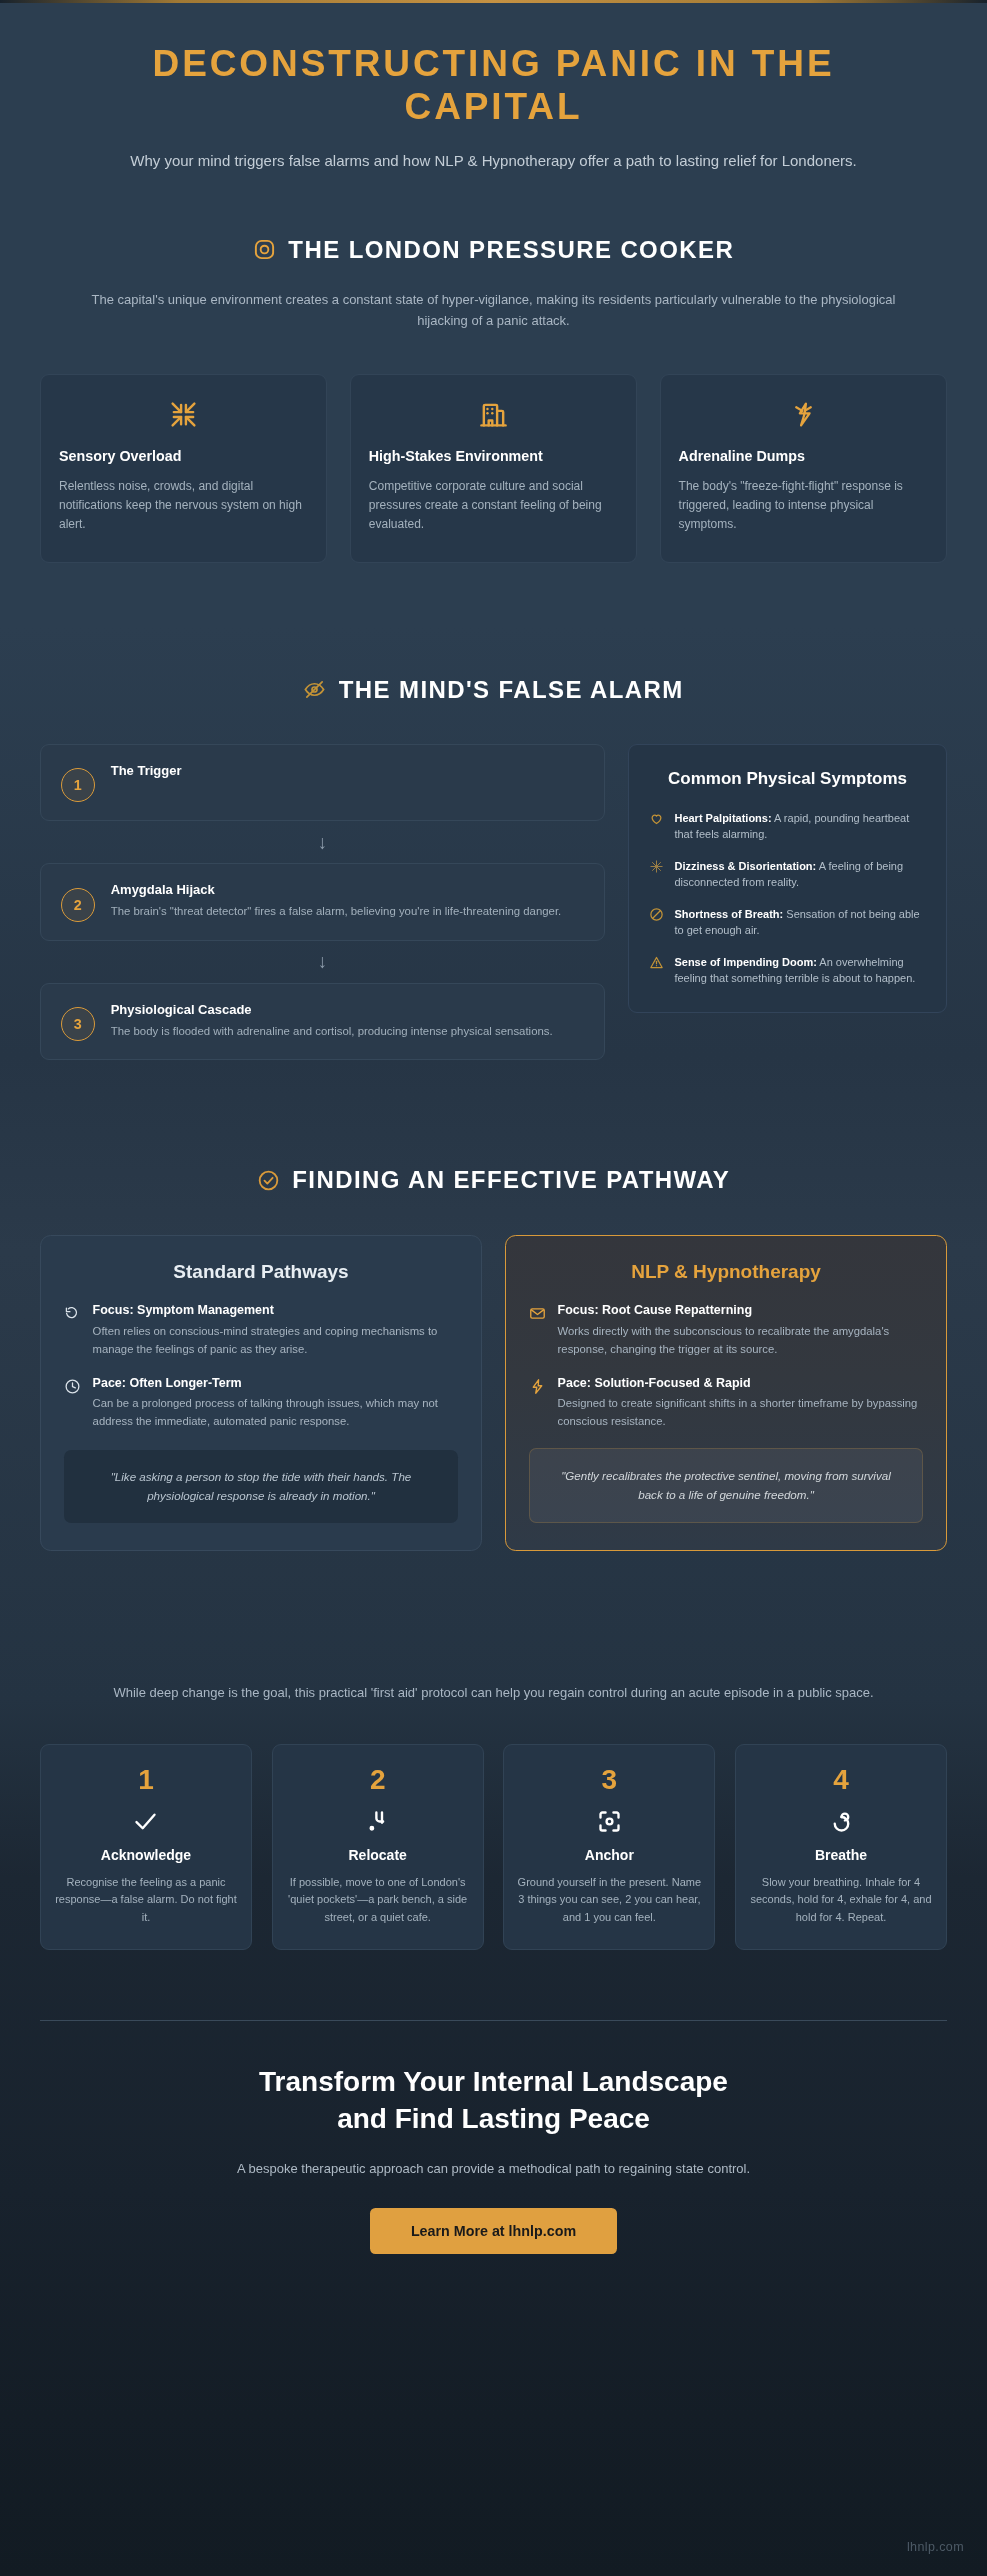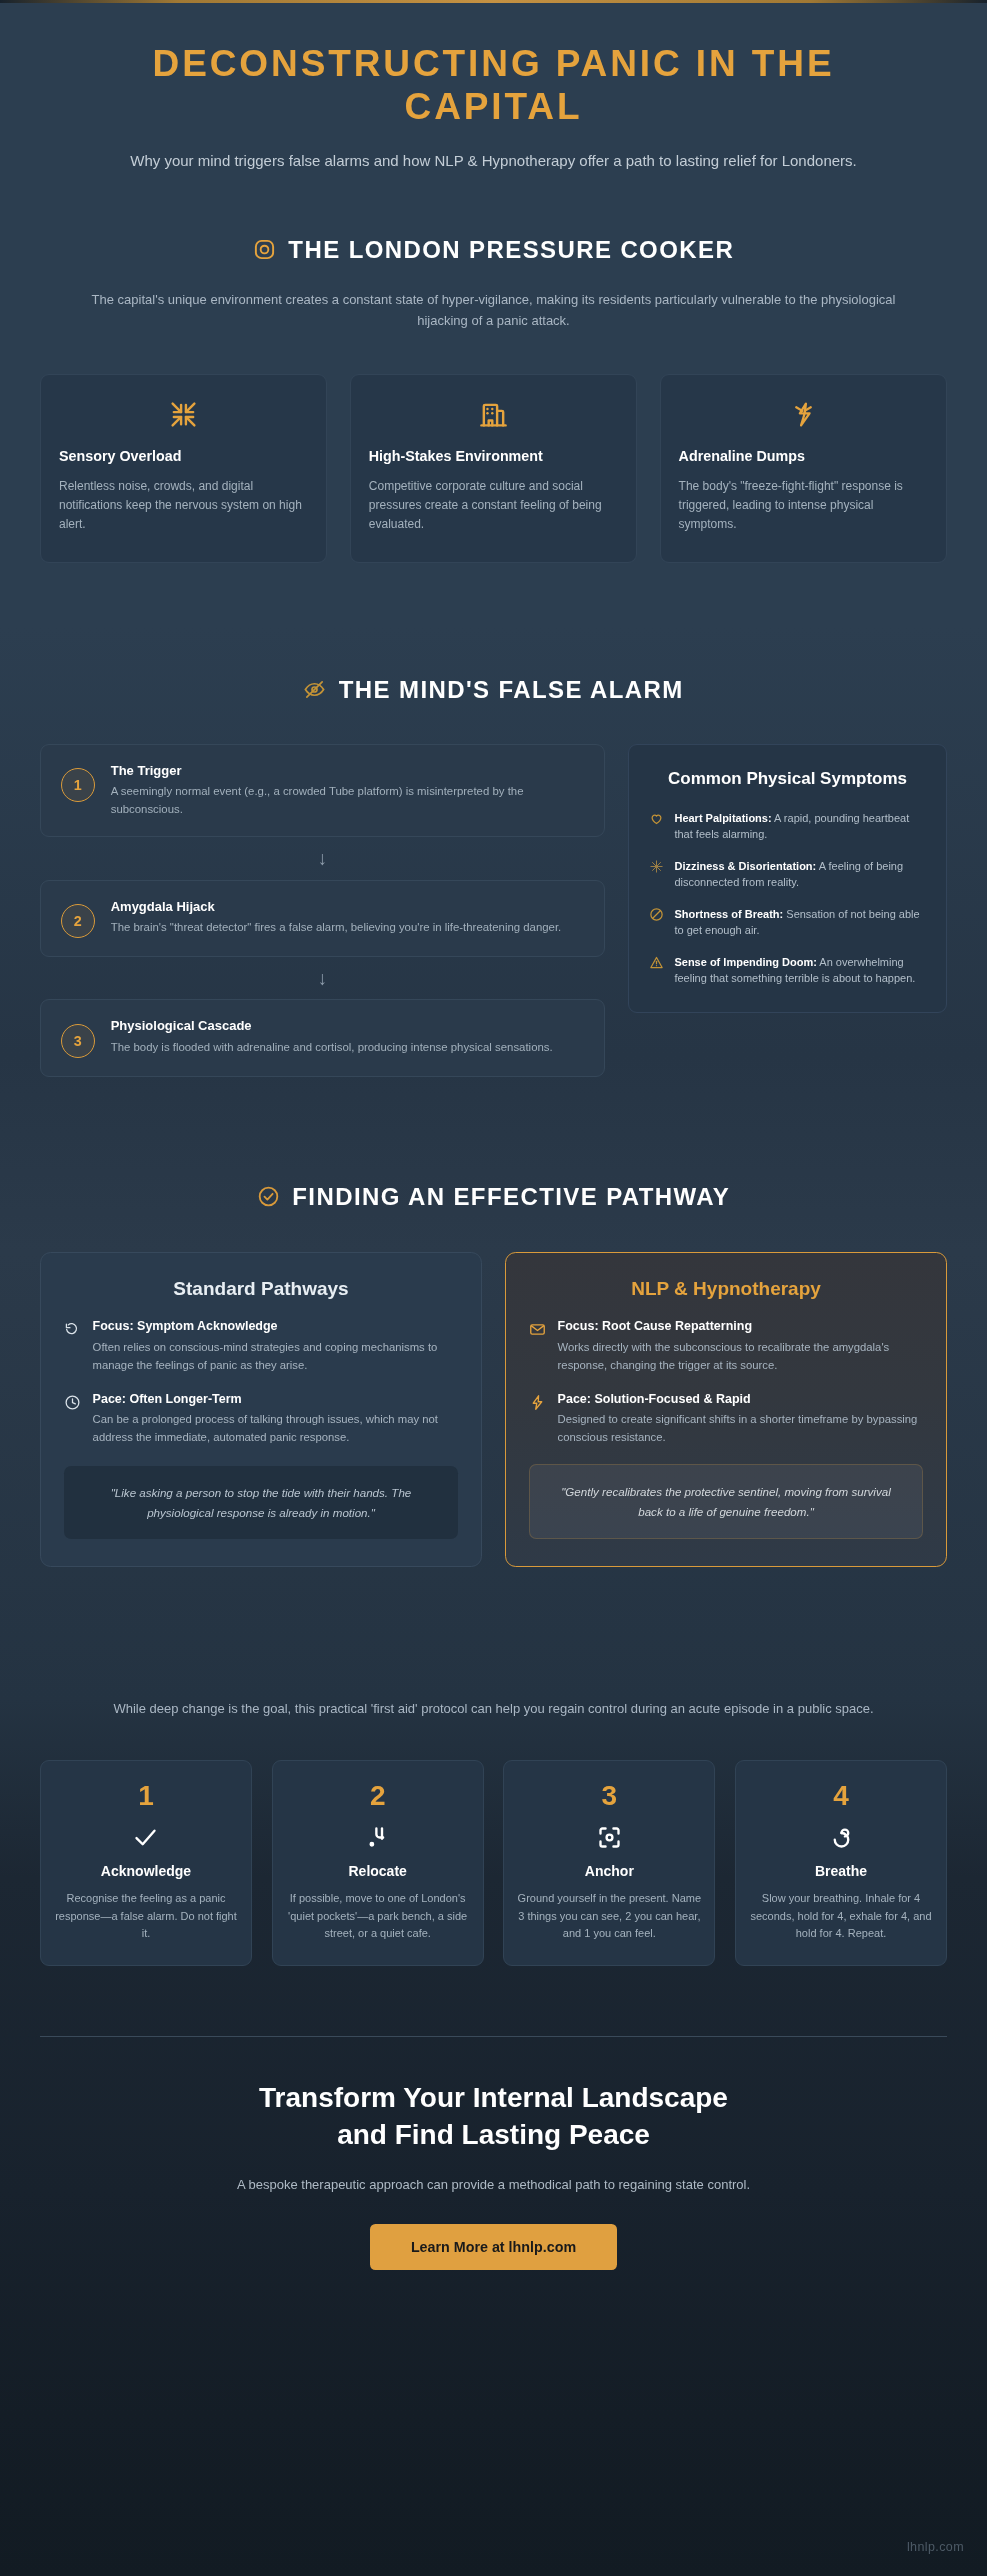--- a/index.html
+++ b/index.html
@@ -319,21 +319,20 @@
       </span>
       <h2>THE MIND'S FALSE ALARM</h2>
     </div>
 
     <div class="cols2">
       <div class="steps">
         <div class="step">
           <div class="badge">1</div>
           <div>
             <h3>The Trigger</h3>
-            <p>A seemingly normal event (e.g., a crowded Tube platform) is misinterpreted by the subconscious.</p>
           </div>
         </div>
         <div class="arrow">↓</div>
         <div class="step">
           <div class="badge">2</div>
           <div>
             <h3>Amygdala Hijack</h3>
             <p>The brain's "threat detector" fires a false alarm, believing you're in life-threatening danger.</p>
           </div>
         </div>
@@ -411,21 +410,21 @@
         <h3>Standard Pathways</h3>
 
         <div class="feat">
           <span class="ico">
             <svg viewBox="0 0 24 24" width="17" height="17" fill="none" stroke="#dbe3ea" stroke-width="1.8" stroke-linecap="round" stroke-linejoin="round">
               <path d="M6 5.5a7 7 0 1 1-2.3 6.4"></path>
                 <polyline points="3.4,4.4 3.4,9.4 8.4,9.4"></polyline>
             </svg>
           </span>
           <div>
-            <h4>Focus: Symptom Acknowledge</h4>
+            <h4>Focus: Symptom Management</h4>
             <p>Often relies on conscious-mind strategies and coping mechanisms to manage the feelings of panic as they arise.</p>
           </div>
         </div>
 
         <div class="feat">
           <span class="ico">
             <svg viewBox="0 0 24 24" width="17" height="17" fill="none" stroke="#dbe3ea" stroke-width="1.8" stroke-linecap="round">
               <circle cx="12" cy="12" r="9"></circle>
                 <polyline points="12,6.8 12,12 16,14"></polyline>
             </svg>

